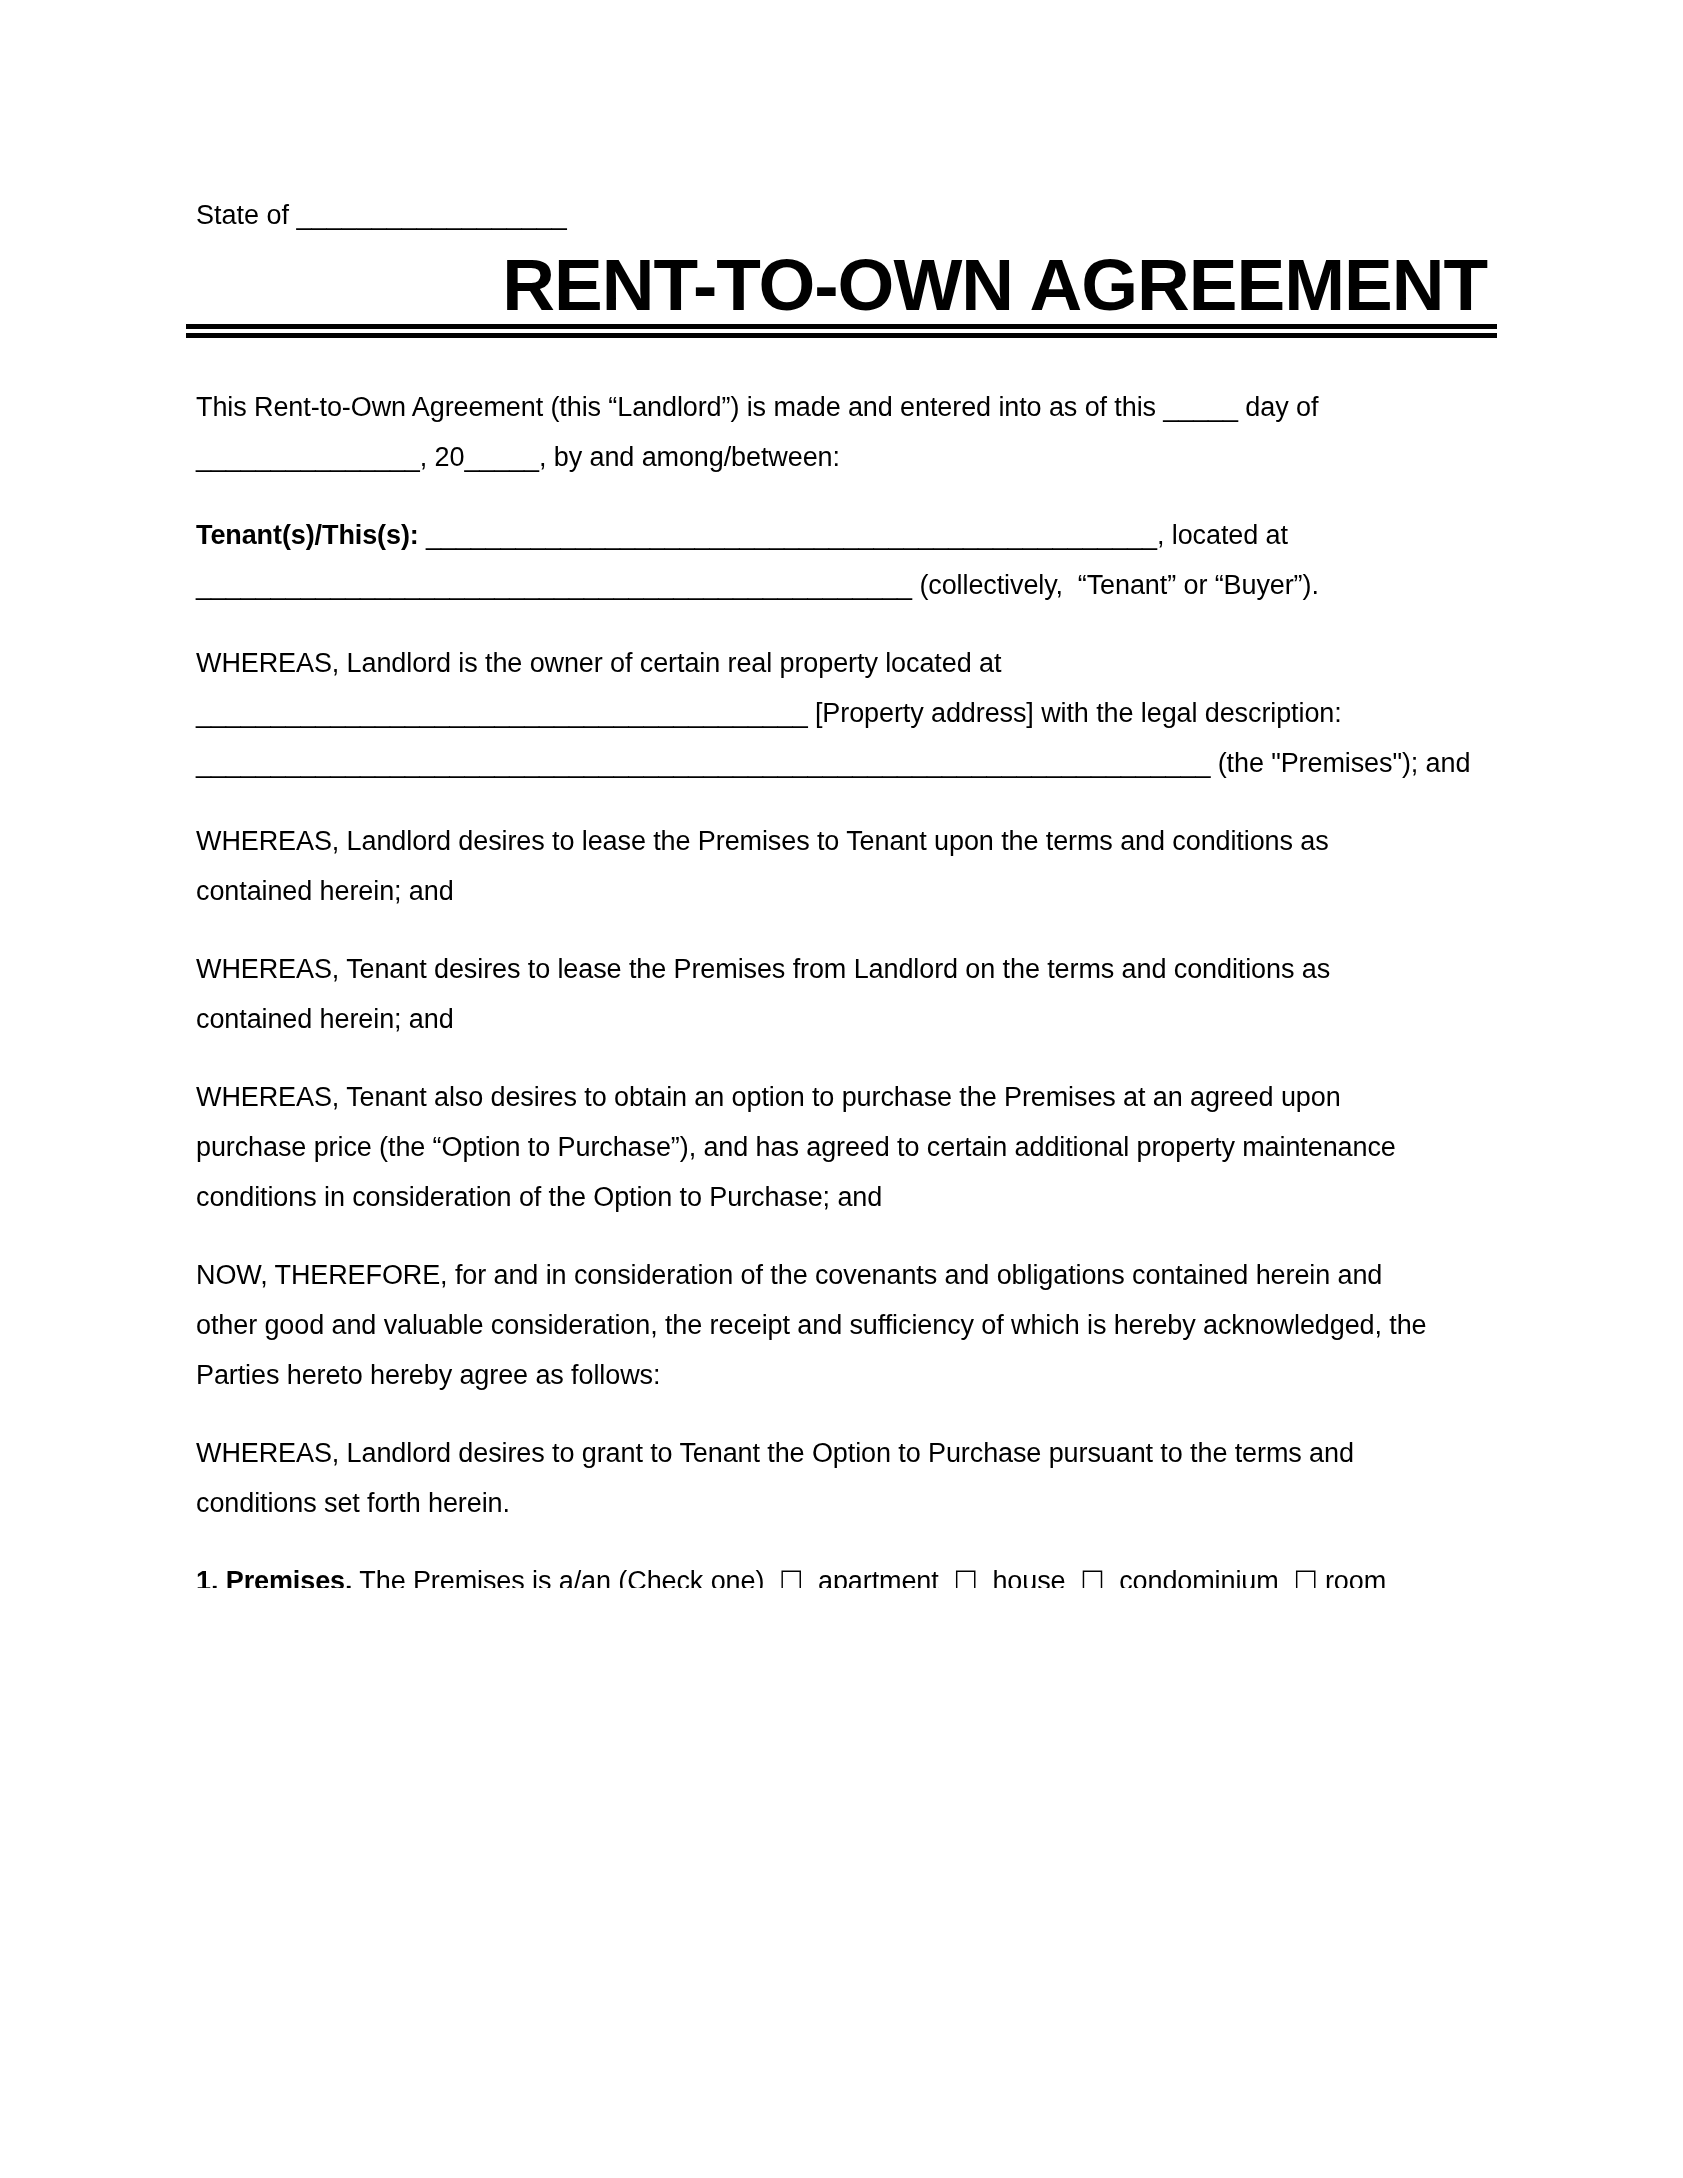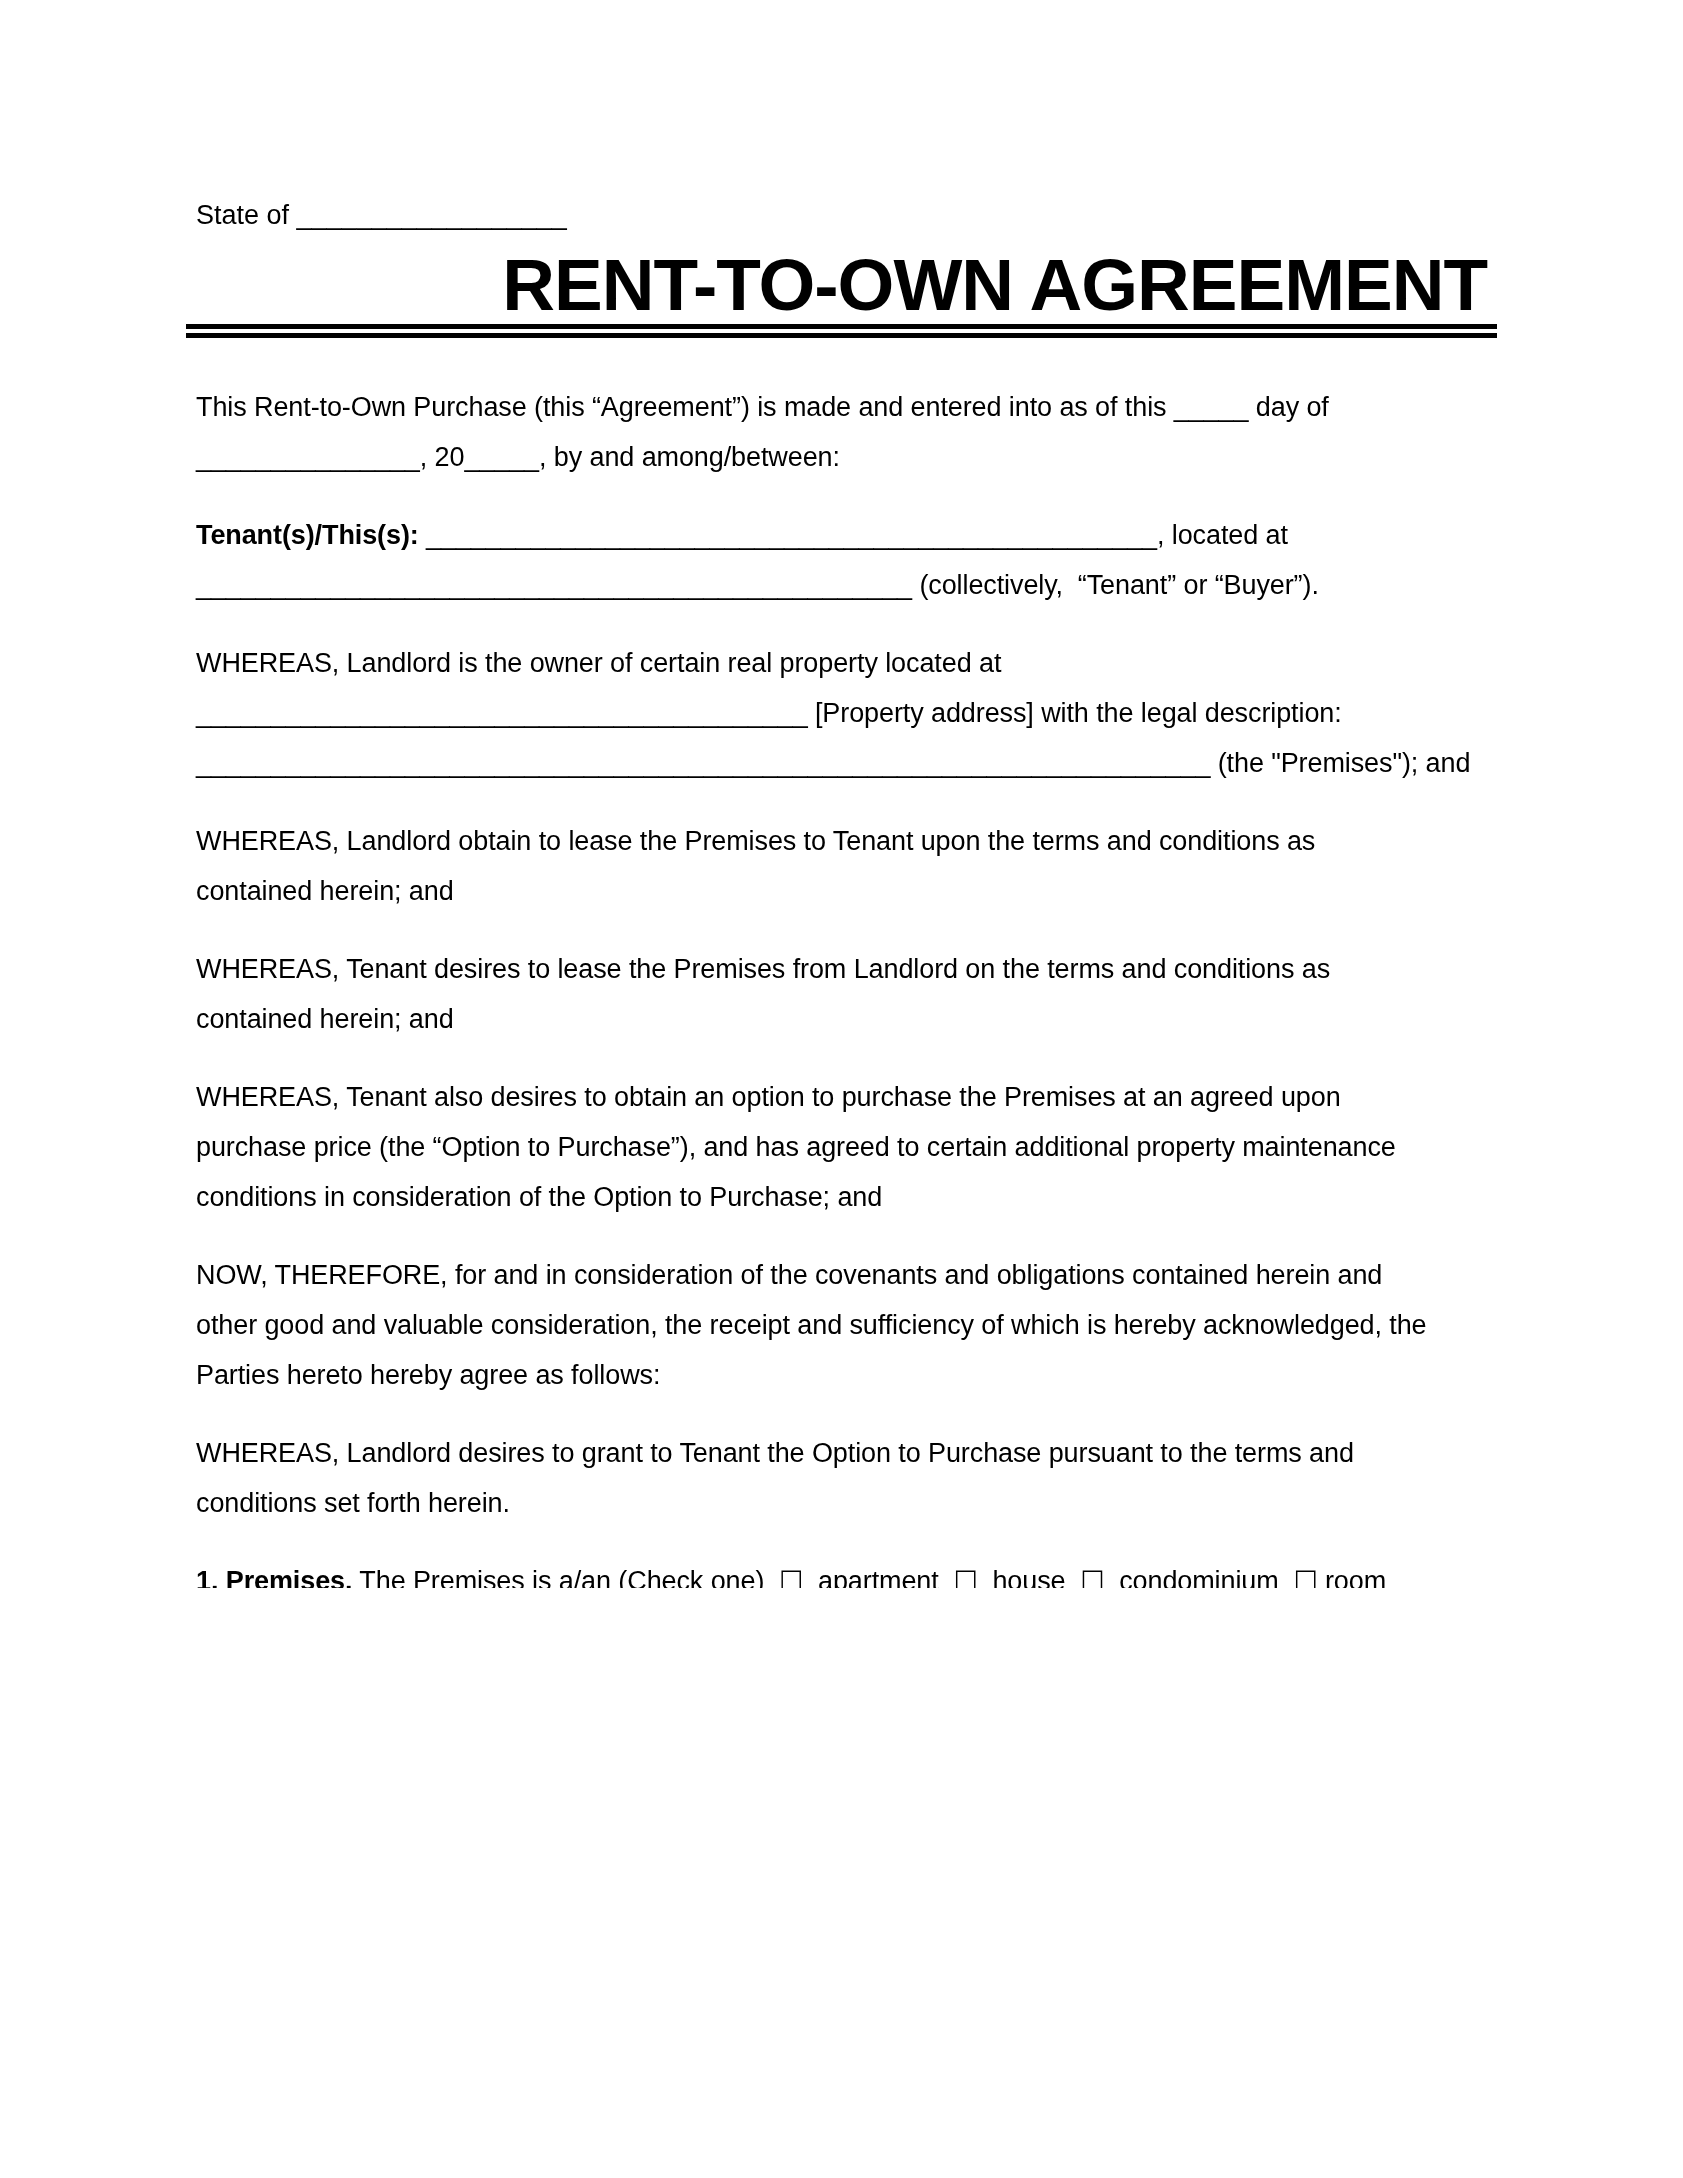--- a/index.html
+++ b/index.html
@@ -85,33 +85,33 @@
   <div class="content">
 
     <div class="state-line">State of __________________</div>
 
     <h1 class="title">RENT-TO-OWN AGREEMENT</h1>
 
     <div class="rule"></div>
 
     <div class="body">
 
-      <p><span>This Rent-to-Own Purchase (this “Agreement”) is made and entered into as of this _____ day of
+      <p><span>This Rent-to-Own Agreement (this “Landlord”) is made and entered into as of this _____ day of
 _______________, 20_____, by and among/between:</span></p>
 
 
       <p><b>Tenant(s)/This(s): </b><span>_________________________________________________, located at
 ________________________________________________ (collectively, &nbsp;“Tenant” or “Buyer”).</span></p>
 
 
       <p><span>WHEREAS, Landlord is the owner of certain real property located at
 _________________________________________ [Property address] with the legal description:
 ____________________________________________________________________ (the "Premises"); and</span></p>
 
-      <p><span>WHEREAS, Landlord obtain to lease the Premises to Tenant upon the terms and conditions as
+      <p><span>WHEREAS, Landlord desires to lease the Premises to Tenant upon the terms and conditions as
 contained herein; and</span></p>
 
       <p><span>WHEREAS, Tenant desires to lease the Premises from Landlord on the terms and conditions as
 contained herein; and</span></p>
 
       <p><span>WHEREAS, Tenant also desires to obtain an option to purchase the Premises at an agreed upon
 purchase price (the “Option to Purchase”), and has agreed to certain additional property maintenance
 conditions in consideration of the Option to Purchase; and</span></p>
 
       <p><span>NOW, THEREFORE, for and in consideration of the covenants and obligations contained herein and

